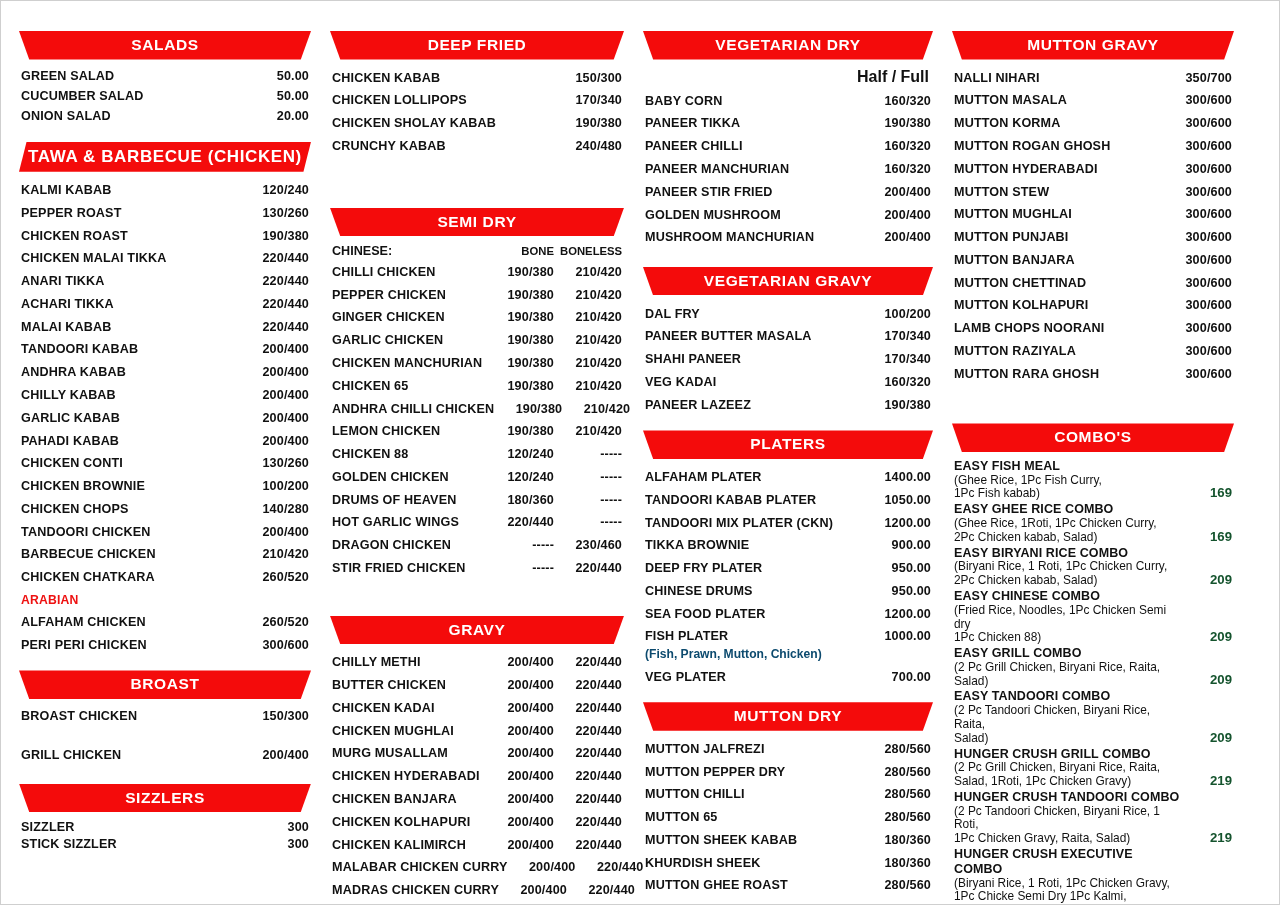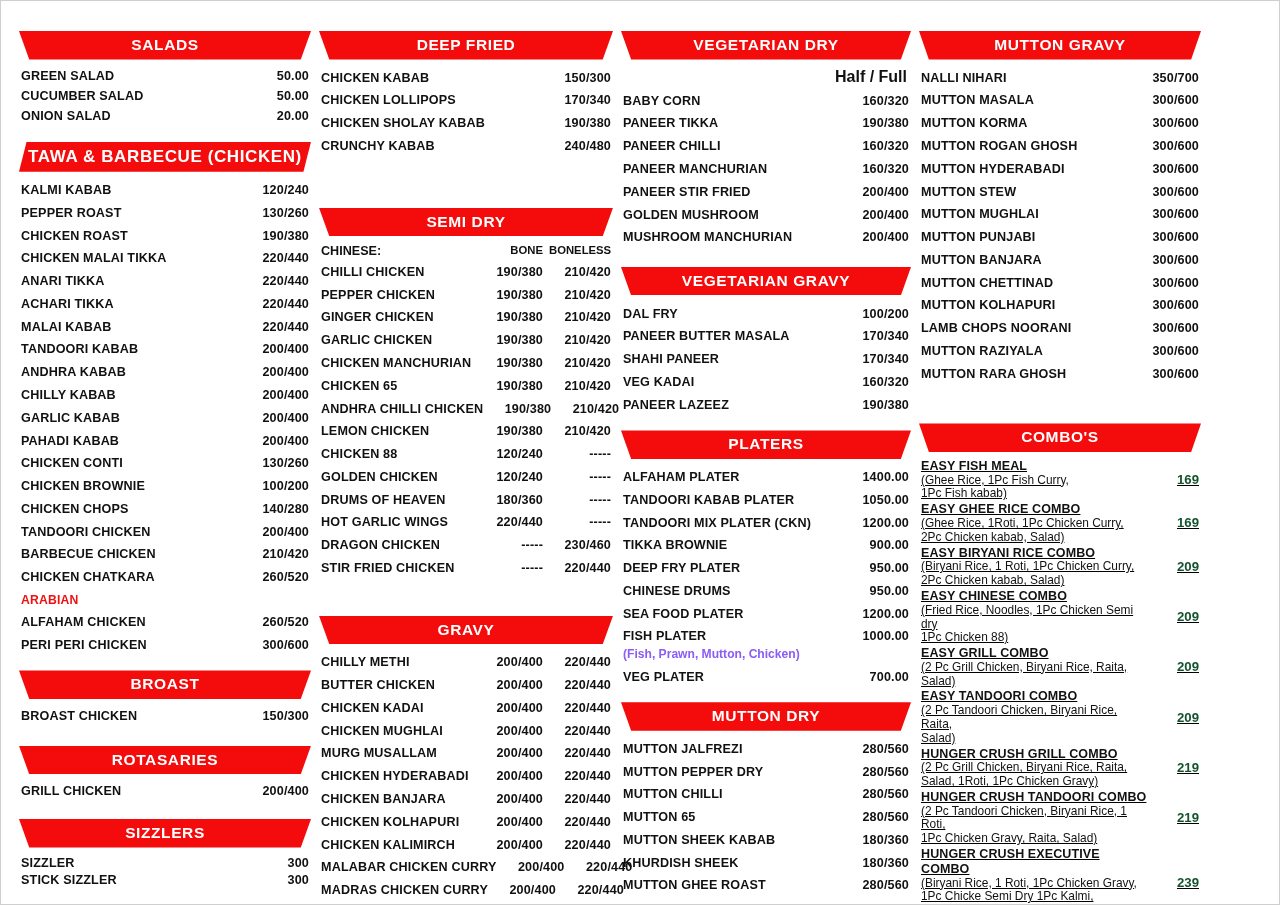--- a/index.html
+++ b/index.html
@@ -19,21 +19,21 @@
     background: #ffffff;
     border: 1px solid #cfcfcf;
     overflow: hidden;
   }
 
   #columns {
     display: flex;
     width: 100%;
     height: 100%;
     padding: 30px 18px 8px 18px;
-    gap: 8px;
+    gap: 19px;
     align-items: flex-start;
     border-radius: 26px;
   }
 
   .column { flex: 0 0 auto; }
   .col-1 { width: 292px; }
   .col-2 { width: 294px; }
   .col-3 { width: 290px; }
   .col-4 { width: 282px; }
 
@@ -86,21 +86,21 @@
     text-align: right;
     white-space: nowrap;
   }
   .row .pr.w-single { width: 62px; }
   .row .pr.w-money  { width: 70px; }
   .row .pr.w-dual   { width: 62px; margin-left: 6px; }
 
   
   .colhead {
     display: flex;
-    align-items: flex-start;
+    align-items: flex-end;
     font-size: 11.3px;
     font-weight: bold;
     color: #111111;
     line-height: 1;
     padding: 2px 0 3px 0;
   }
   .colhead .nm { flex: 1 1 auto; font-size: 12.6px; }
   .colhead .pr { flex: 0 0 auto; text-align: right; white-space: nowrap; }
   .colhead .pr.w-dual { width: 62px; margin-left: 6px; }
   .halffull {
@@ -115,31 +115,30 @@
     font-size: 12.2px;
     font-weight: bold;
     color: #ee1111;
     letter-spacing: 0.2px;
     padding: 4.5px 0 3.5px 0;
   }
 
   .note {
     font-size: 12.1px;
     font-weight: bold;
-    color: #8b5cf6;
+    color: #0c4a6e;
     padding: 0 0 4px 0;
     line-height: 1.1;
   }
 
   
   .combo {
     display: flex;
-    align-items: center;
+    align-items: flex-end;
     padding: 0 0 1px 0;
-    text-decoration: underline;
   }
   .combo .body { flex: 1 1 auto; min-width: 0; }
   .combo .title {
     font-size: 12.5px;
     font-weight: bold;
     color: #111111;
     line-height: 1.18;
     letter-spacing: 0.1px;
   }
   .combo .desc {
@@ -273,21 +272,20 @@
           <div class="banner trapezoid">BROAST</div>
           <div class="items">
             <div class="row">
               <span class="nm">BROAST CHICKEN</span>
               <span class="pr w-single">150/300</span>
             </div>
           </div>
         </div>
         <div style="height: 18px;"></div>
         <div class="section">
-          <div class="banner trapezoid">ROTASARIES</div>
           <div class="items">
             <div class="row">
               <span class="nm">GRILL CHICKEN</span>
               <span class="pr w-single">200/400</span>
             </div>
           </div>
         </div>
         <div style="height: 16px;"></div>
         <div class="section">
           <div class="banner trapezoid">SIZZLERS</div>

